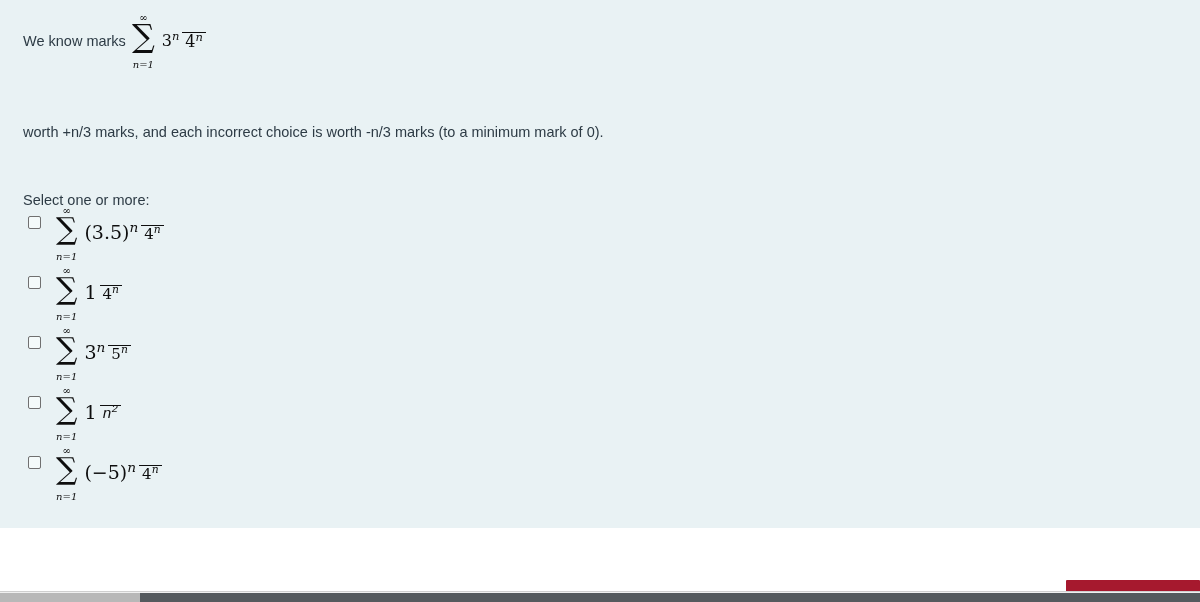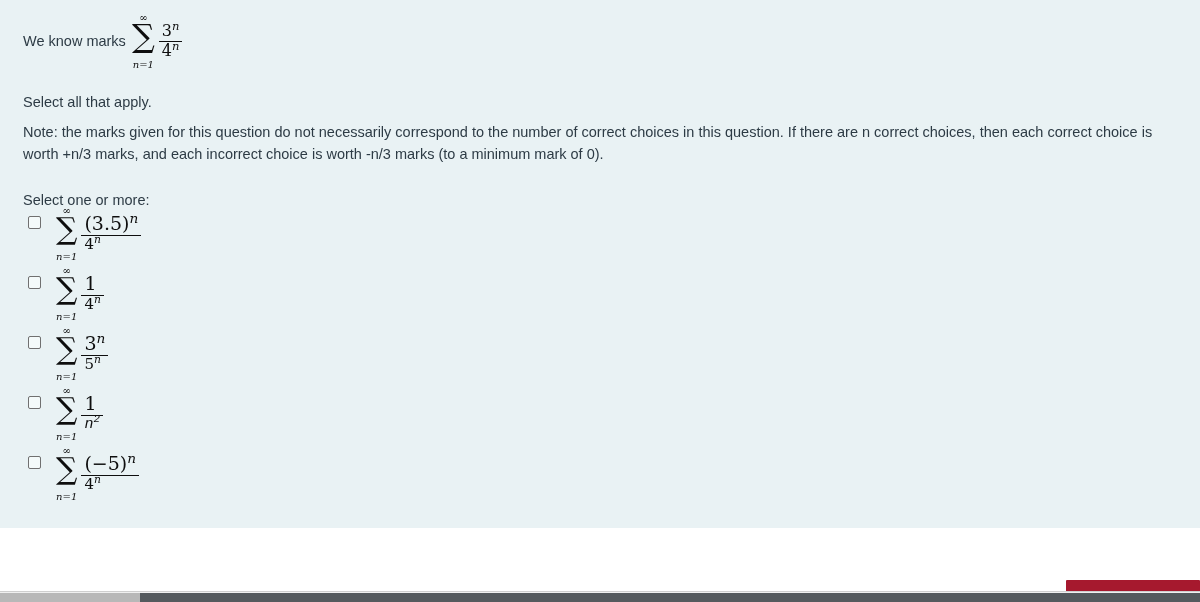--- a/index.html
+++ b/index.html
@@ -122,21 +122,22 @@
   .sum-sub {
     font-size: 10px;
     font-style: italic;
     font-family: "DejaVu Serif", serif;
     line-height: 1;
     margin-top: 9px;
   }
 
   .frac {
     display: inline-flex;
-    flex-direction: column;
+    flex-direction: row;
+    align-items: center;
     margin-left: 4px;
     vertical-align: middle;
     line-height: 1.05;
   }
   .frac .num {
     font-size: 19px;
     padding: 0 3px 1px 3px;
   }
   .frac .den {
     font-size: 15px;
@@ -221,24 +222,22 @@
           <span class="sum-glyph">∑</span>
           <span class="sum-sub">n=1</span>
         </span>
         <span class="frac">
           <span class="num"><span>3</span><span class="sup">n</span></span>
           <span class="den"><span>4</span><span class="sup">n</span></span>
         </span>
       </span>
     </div>
 
-    <div class="q-text line3">Select all that apply.</div>
 
     <div class="q-text note-block">
-      <span class="nline">Note: the marks given for this question do not necessarily correspond to the number of correct choices in this question. If there are n correct choices, then each correct choice is</span>
       <span class="nline">worth +n/3 marks, and each incorrect choice is worth -n/3 marks (to a minimum mark of 0).</span>
     </div>
 
     <div class="q-text select-label">Select one or more:</div>
 
     <div class="options">
 
       <div class="option-row">
         <div class="opt-checkbox"></div>
         <div class="opt-math math">

